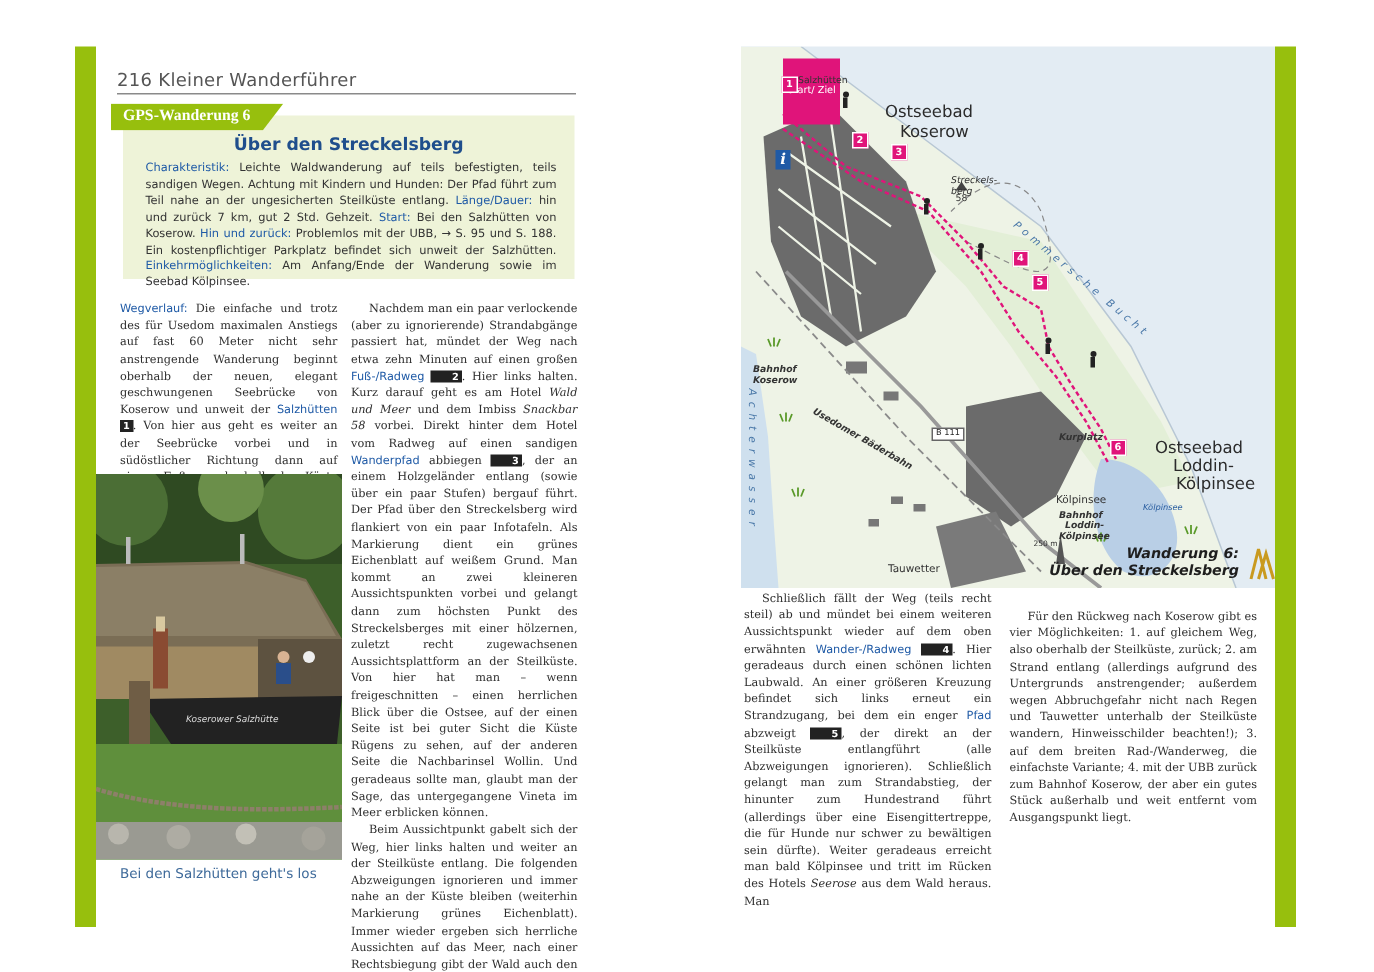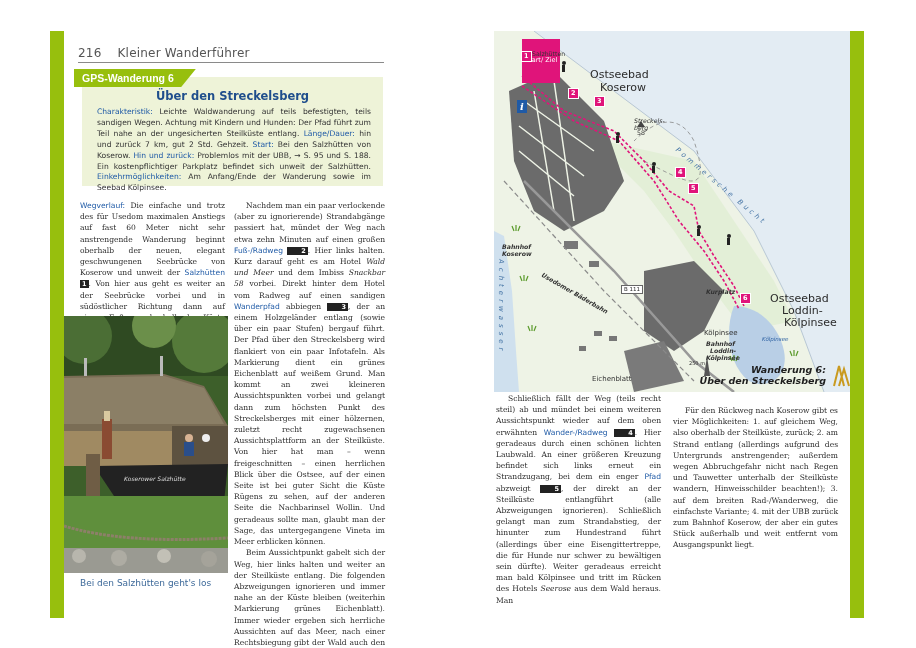--- a/index.html
+++ b/index.html
@@ -2,23 +2,23 @@
 <html><head>
 <meta charset="utf-8">
 <style>
   html, body { margin:0; padding:0; }
   body { width:916px; height:648px; background:#ffffff; position:relative; overflow:hidden; font-family:"DejaVu Serif", serif; color:#2a2a2a; }
   .gbar { position:absolute; background:#97bf0d; }
   .gbar.left { left:50px; top:31px; width:14px; height:587px; }
   .gbar.right { left:850px; top:31px; width:14px; height:587px; }
 
   .running-head { position:absolute; left:78px; top:46px; width:306px; border-bottom:1px solid #8a8a8a; font-family:"DejaVu Sans", sans-serif; font-size:12px; color:#555; padding-bottom:2px; letter-spacing:0.2px; }
-  .running-head .num { margin-right:12px; }
-
-  .gps-tab { position:absolute; left:74px; top:69px; height:18px; padding:0 22px 0 8px; background:#97bf0d; color:#fff; font-family:Liberation Sans, sans-serif; font-weight:bold; font-size:10.5px; line-height:18px; clip-path:polygon(0 0,100% 0,88% 100%,0 100%); }
+  .running-head .num { }
+
+  .gps-tab { position:absolute; left:74px; top:69px; height:18px; padding:0 22px 0 8px; background:#97bf0d; color:#fff; font-family:Liberation Serif, serif; font-weight:bold; font-size:10.5px; line-height:18px; clip-path:polygon(0 0,100% 0,88% 100%,0 100%); }
   .infobox { position:absolute; left:82px; top:77px; width:301px; height:109px; background:#eef3d8; }
   .infobox h2 { margin:0; position:absolute; left:0; top:12px; width:100%; text-align:center; font-family:"DejaVu Sans", sans-serif; font-size:11.5px; color:#1f4e8c; font-weight:bold; }
   .infobox p { position:absolute; left:15px; top:30px; width:274px; margin:0; font-family:"DejaVu Sans", sans-serif; font-size:7.6px; line-height:10.9px; text-align:justify; color:#333; }
   .kw { color:#1f5aa6; }
 
   .col { position:absolute; font-size:7.55px; line-height:11.2px; text-align:justify; color:#2d2d2d; }
   .col p { margin:0; }
   .col p.ind { text-indent:12px; }
   .col1 { left:80px; top:200px; width:145px; }
   .col2 { left:234px; top:200px; width:151px; }
@@ -187,21 +187,21 @@
   <div class="b111">B 111</div>
   <div class="map-label it" style="left:212px;top:257px">Kurplatz</div>
   <div class="map-label town" style="left:276px;top:262px">Ostseebad</div>
   <div class="map-label town" style="left:288px;top:274px">Loddin-</div>
   <div class="map-label town" style="left:290px;top:286px">Kölpinsee</div>
   <div class="map-label small" style="left:210px;top:298px;font-size:7px">Kölpinsee</div>
   <div class="map-label it" style="left:212px;top:309px">Bahnhof</div>
   <div class="map-label it" style="left:216px;top:316px">Loddin-</div>
   <div class="map-label it" style="left:212px;top:323px">Kölpinsee</div>
   <div class="kpsee">Kölpinsee</div>
-  <div class="map-label small" style="left:98px;top:344px;font-size:7px">Eichenblatt</div>
+  <div class="map-label small" style="left:98px;top:344px;font-size:7px">Tauwetter</div>
   <div class="scale">250 m</div>
 
   <div class="map-title">
     <div>Wanderung 6:</div>
     <div>Über den Streckelsberg</div>
   </div>
   <span></span>
 </div>
 
 <div class="col col3">

